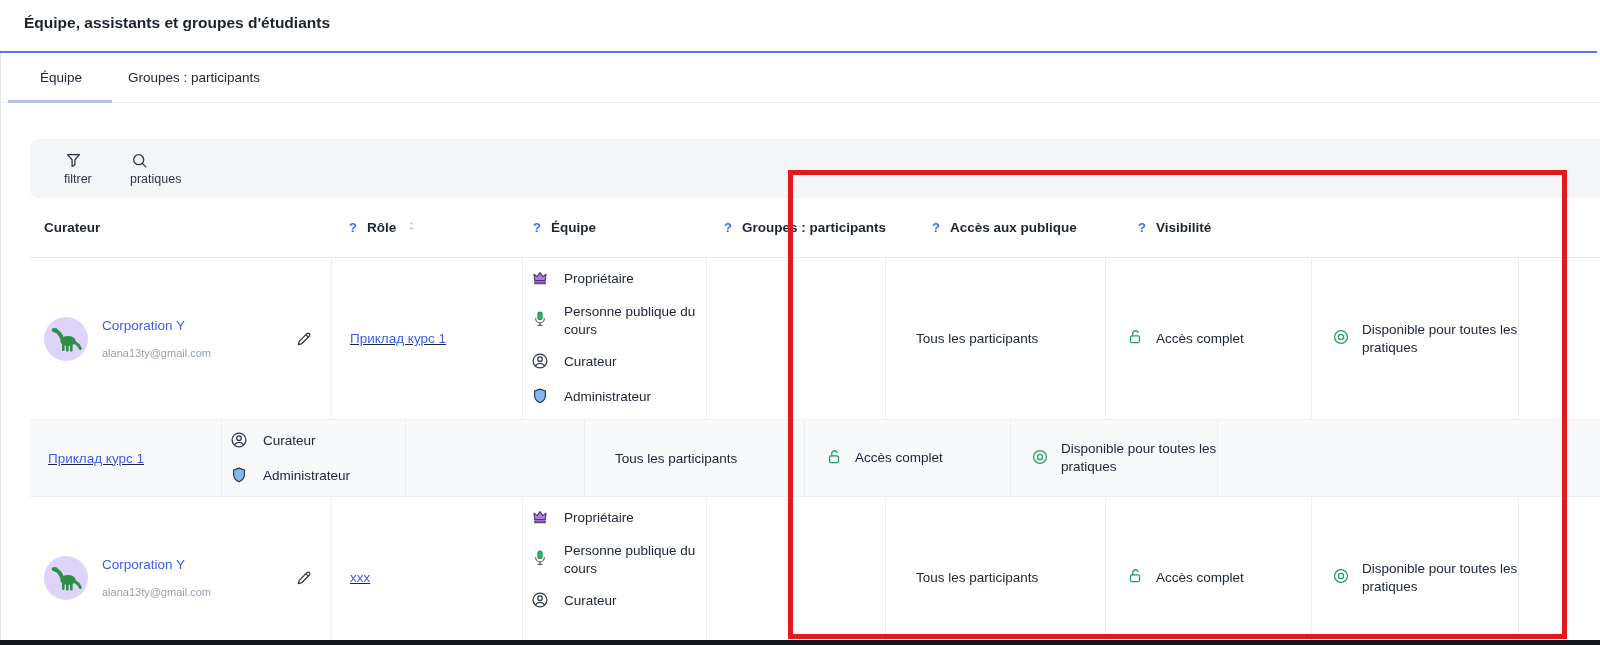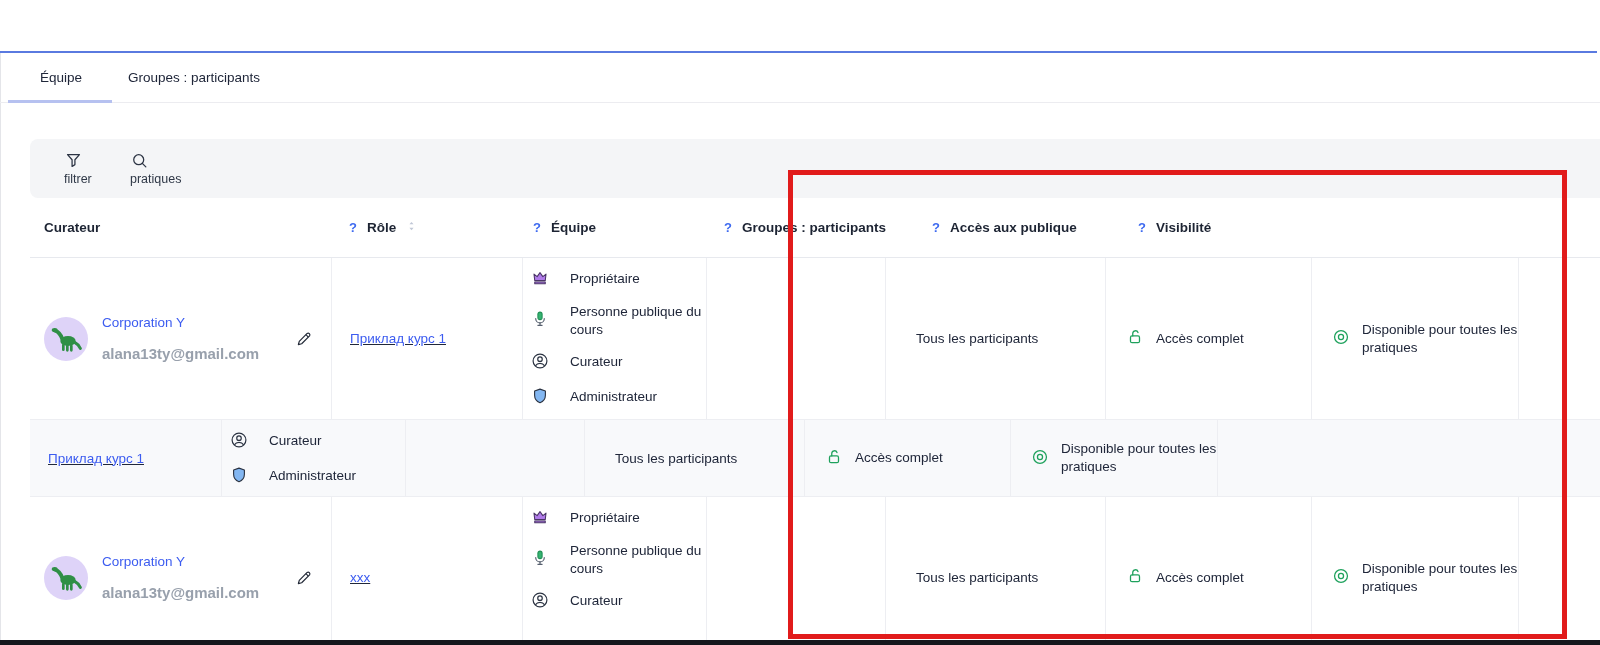--- a/index.html
+++ b/index.html
@@ -35,38 +35,39 @@
   .trow.alt{background:var(--row-alt-bg,#f8f9fb);}
   .r1{height:162px;}.r2{height:77px;}.r3{height:162px;}
   .cell{display:flex;align-items:center;box-sizing:border-box;font-size:13.5px;color:#20273a;}
   .cell + .cell{border-left:1px solid #edeef2;}
   .cell.c1{padding-left:14px;gap:14px;}
   .cell.c2{padding-left:18px;text-decoration:underline;}
   .cell.c3{flex-direction:column;align-items:flex-start;justify-content:flex-start;
         padding:10px 0 0 8px;gap:13px;overflow:hidden;}
   .cell.c5{padding-left:30px;}
   .cell.c6,.cell.c7{padding-left:20px;gap:12px;}
-  .role-item{display:flex;align-items:center;gap:21px;min-height:22px;}
+  .role-item{display:flex;align-items:center;gap:15px;min-height:22px;}
   .role-label{max-width:150px;line-height:1.3;}
   .avatar{width:44px;height:44px;border-radius:50%;display:flex;align-items:center;justify-content:center;
         overflow:hidden;flex:0 0 44px;}
   .who{display:flex;flex-direction:column;gap:12px;line-height:1.3;}
   .link{color:var(--link-blue,#3c5cf0);cursor:pointer;text-decoration:none;}
-  .email{font-size:15px;color:#98a0ac;font-weight:bold;}
+  .email{font-size:11px;color:#98a0ac;}
   .edit-btn{margin-left:auto;margin-right:18px;cursor:pointer;display:flex;}
   .vis-label,.acc-label{max-width:158px;line-height:1.3;}
   
   .red-annotation{position:absolute;left:788px;top:170px;width:779px;height:469px;
         border:5px solid var(--annotation-red,#e11b1b);box-sizing:border-box;pointer-events:none;}
   .bottom-line{position:absolute;left:0;top:640px;width:100%;height:5px;background:#14171c;}
 </style>
 </head>
 <body>
 
 <div class="page">
+  <div class="page-title">Équipe, assistants et groupes d'étudiants</div>
   <div class="blue-divider"></div>
   <div class="left-edge"></div>
 
   <div class="tabs">
     <div class="tab active" id="tab0">Équipe</div>
     <div class="tab" id="tab1">Groupes : participants</div>
   </div>
 
   <div class="toolbar">
     <div class="tool-btn">

